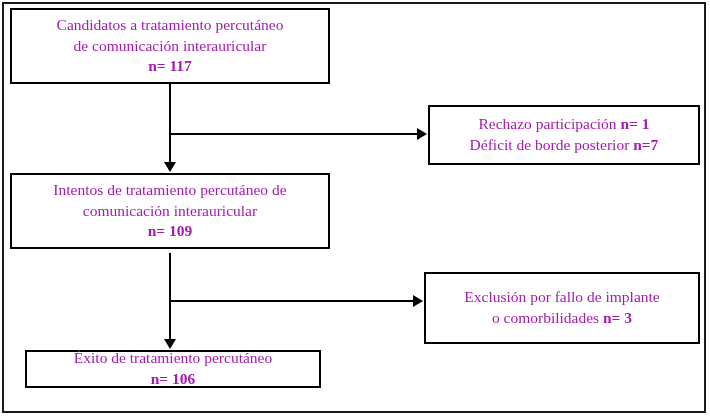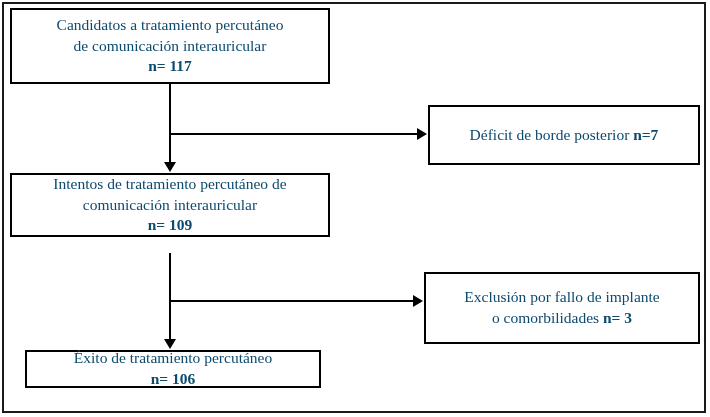--- a/index.html
+++ b/index.html
@@ -27,34 +27,34 @@
   .node {
     position: absolute;
     border: 2px solid #000000;
     box-sizing: border-box;
     background: #ffffff;
     display: flex;
     flex-direction: column;
     align-items: center;
     justify-content: center;
     text-align: center;
-    color: #0c4a6e;
+    color: #a21caf;
     font-size: 15.5px;
     line-height: 1.33;
     padding: 2px 6px;
   }
   .node .ln {
     display: block;
     white-space: nowrap;
   }
   .node .ln b { font-weight: bold; text-align: center; }
 
   
   #node-candidates { left: 10px;  top: 8px;   width: 320px; height: 76px; }
-  #node-attempts   { left: 10px;  top: 173px; width: 320px; height: 64px; }
+  #node-attempts   { left: 10px;  top: 173px; width: 320px; height: 76px; }
   #node-success    { left: 25px;  top: 350px; width: 296px; height: 38px; }
   #node-excl1      { left: 428px; top: 105px; width: 272px; height: 60px; }
   #node-excl2      { left: 424px; top: 272px; width: 276px; height: 72px; }
 
   
   .line {
     position: absolute;
     background: #000000;
   }
   .v { width: 2px; }
@@ -94,20 +94,21 @@
     <span class="ln">comunicación interauricular</span>
     <span class="ln"><b>n= 109</b></span>
   </div>
 
   <div class="node" id="node-success">
     <span class="ln">Éxito de tratamiento percutáneo</span>
     <span class="ln"><b>n= 106</b></span>
   </div>
 
   <div class="node" id="node-excl1">
+    <span class="ln">Rechazo participación <b>n= 1</b></span>
     <span class="ln">Déficit de borde posterior <b>n=7</b></span>
   </div>
 
   <div class="node" id="node-excl2">
     <span class="ln">Exclusión por fallo de implante</span>
     <span class="ln">o comorbilidades <b>n= 3</b></span>
   </div>
 
   <div class="line v" style="left:169px; top:84px; height:79px;"></div>
   <div class="arrow-down" style="left:164px; top:162px;"></div>

